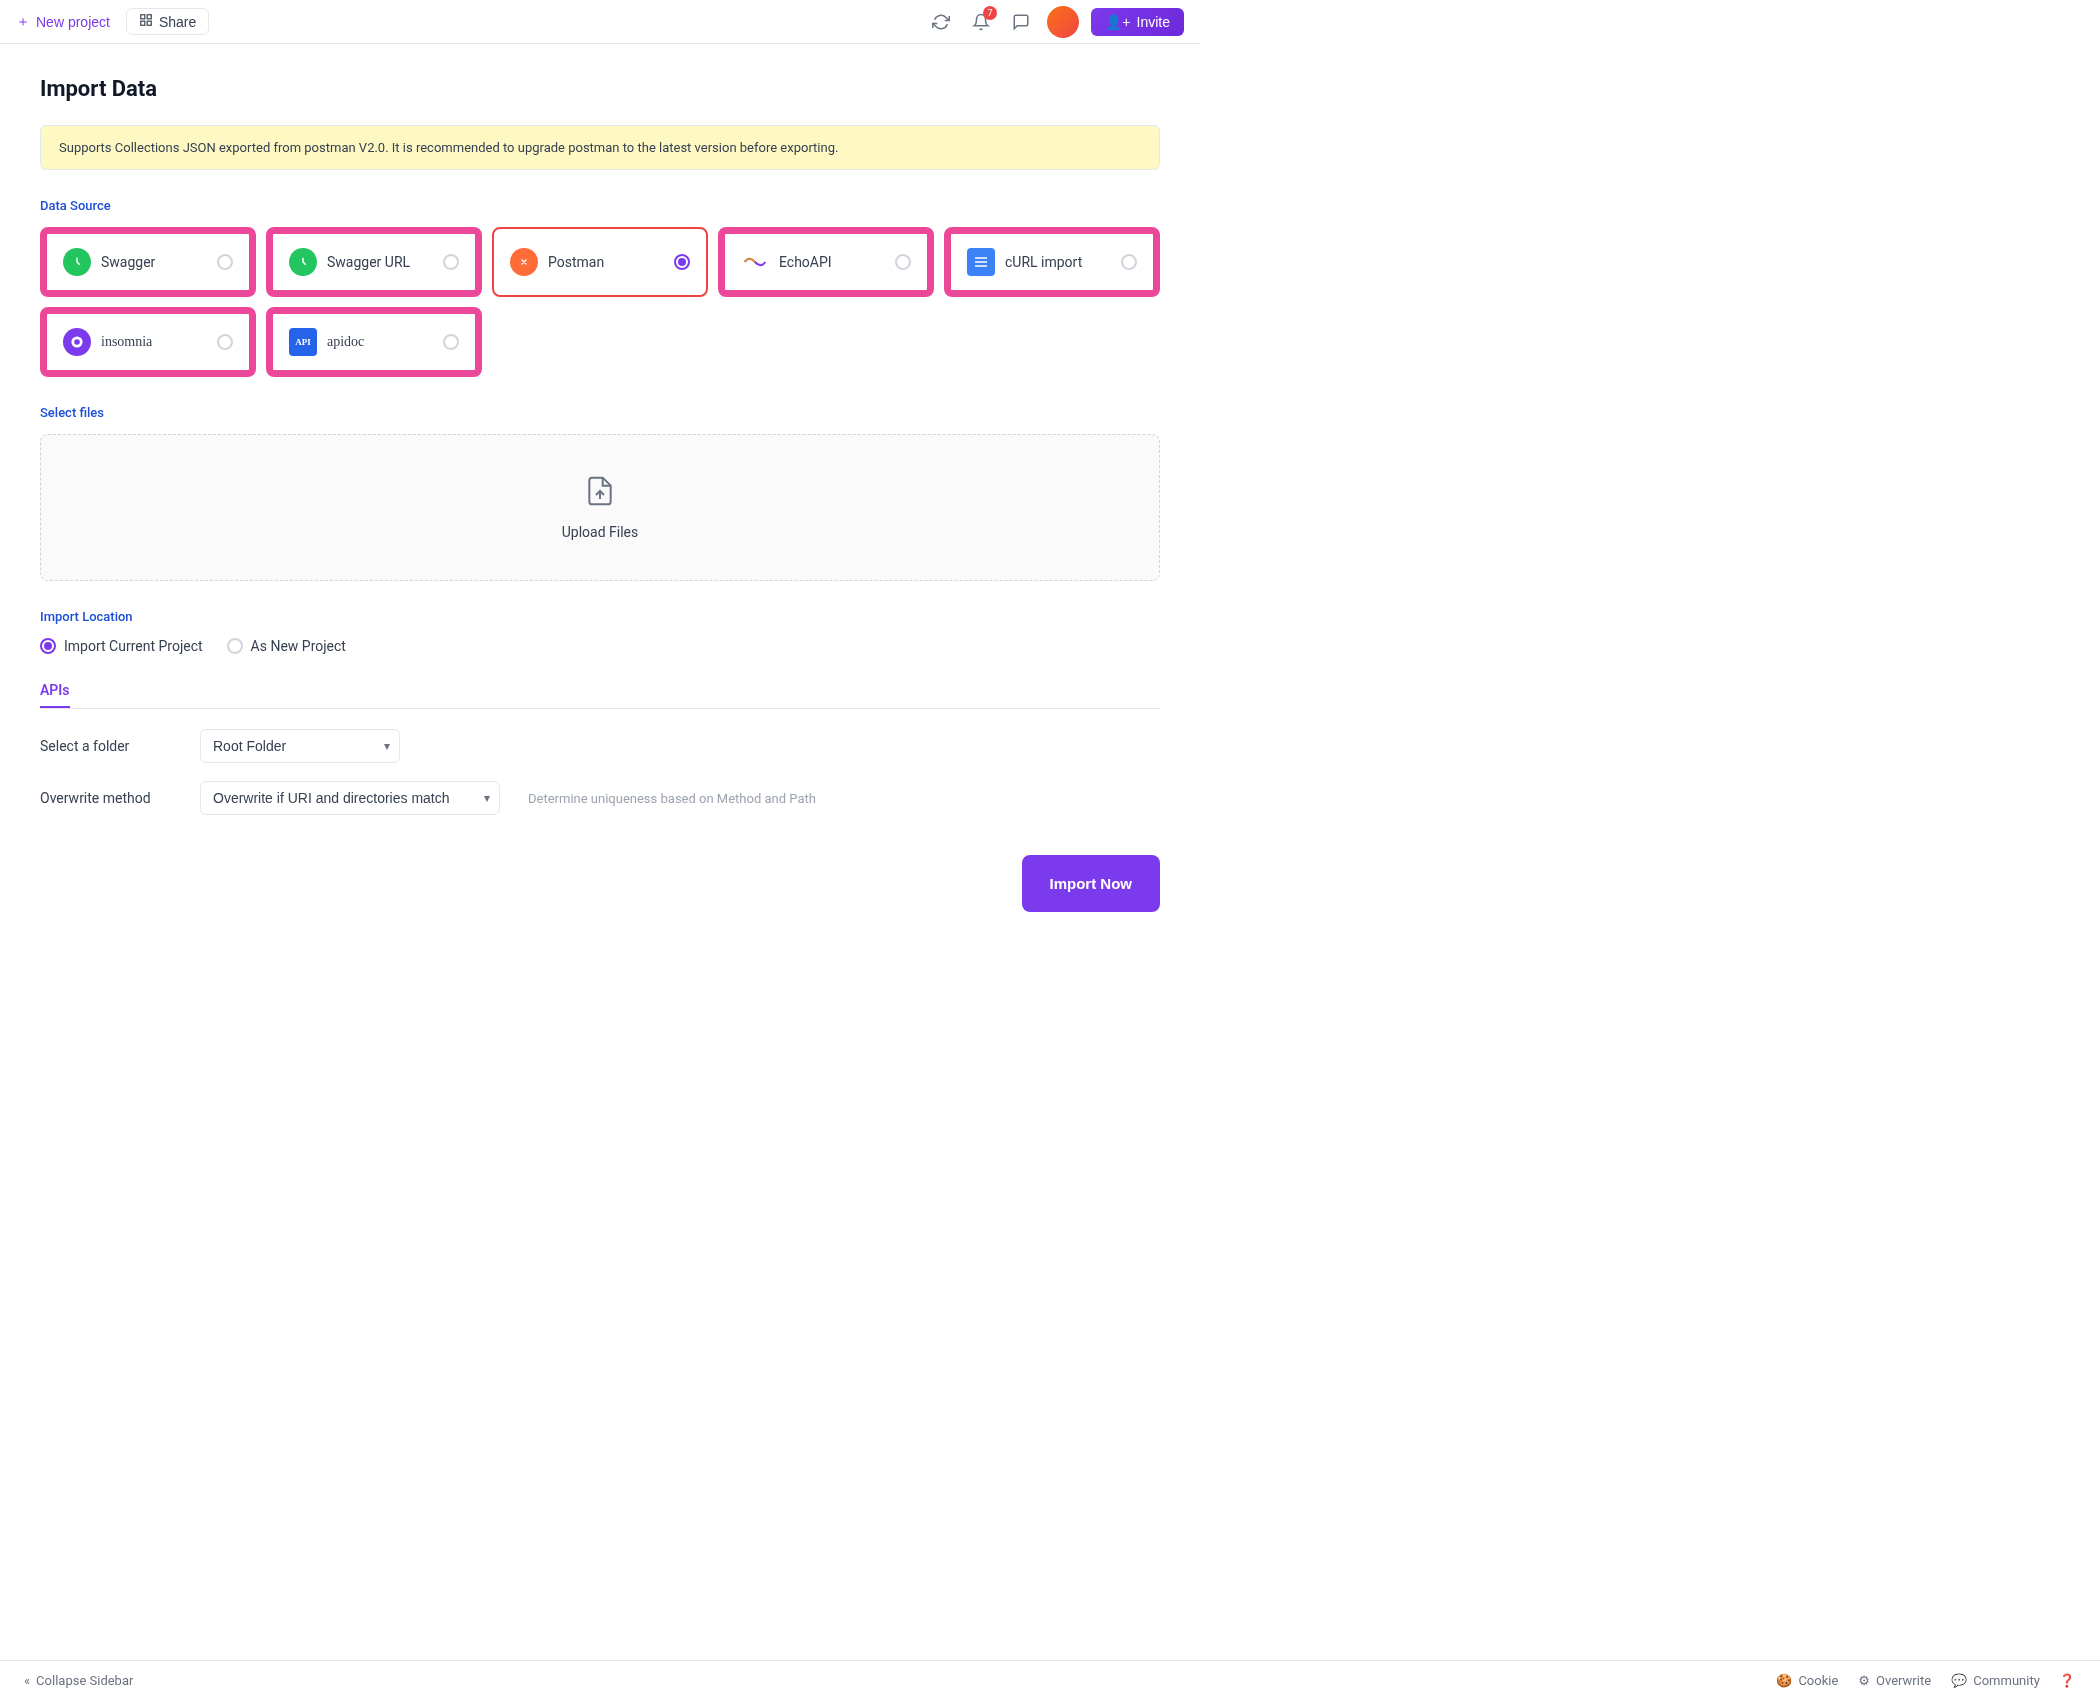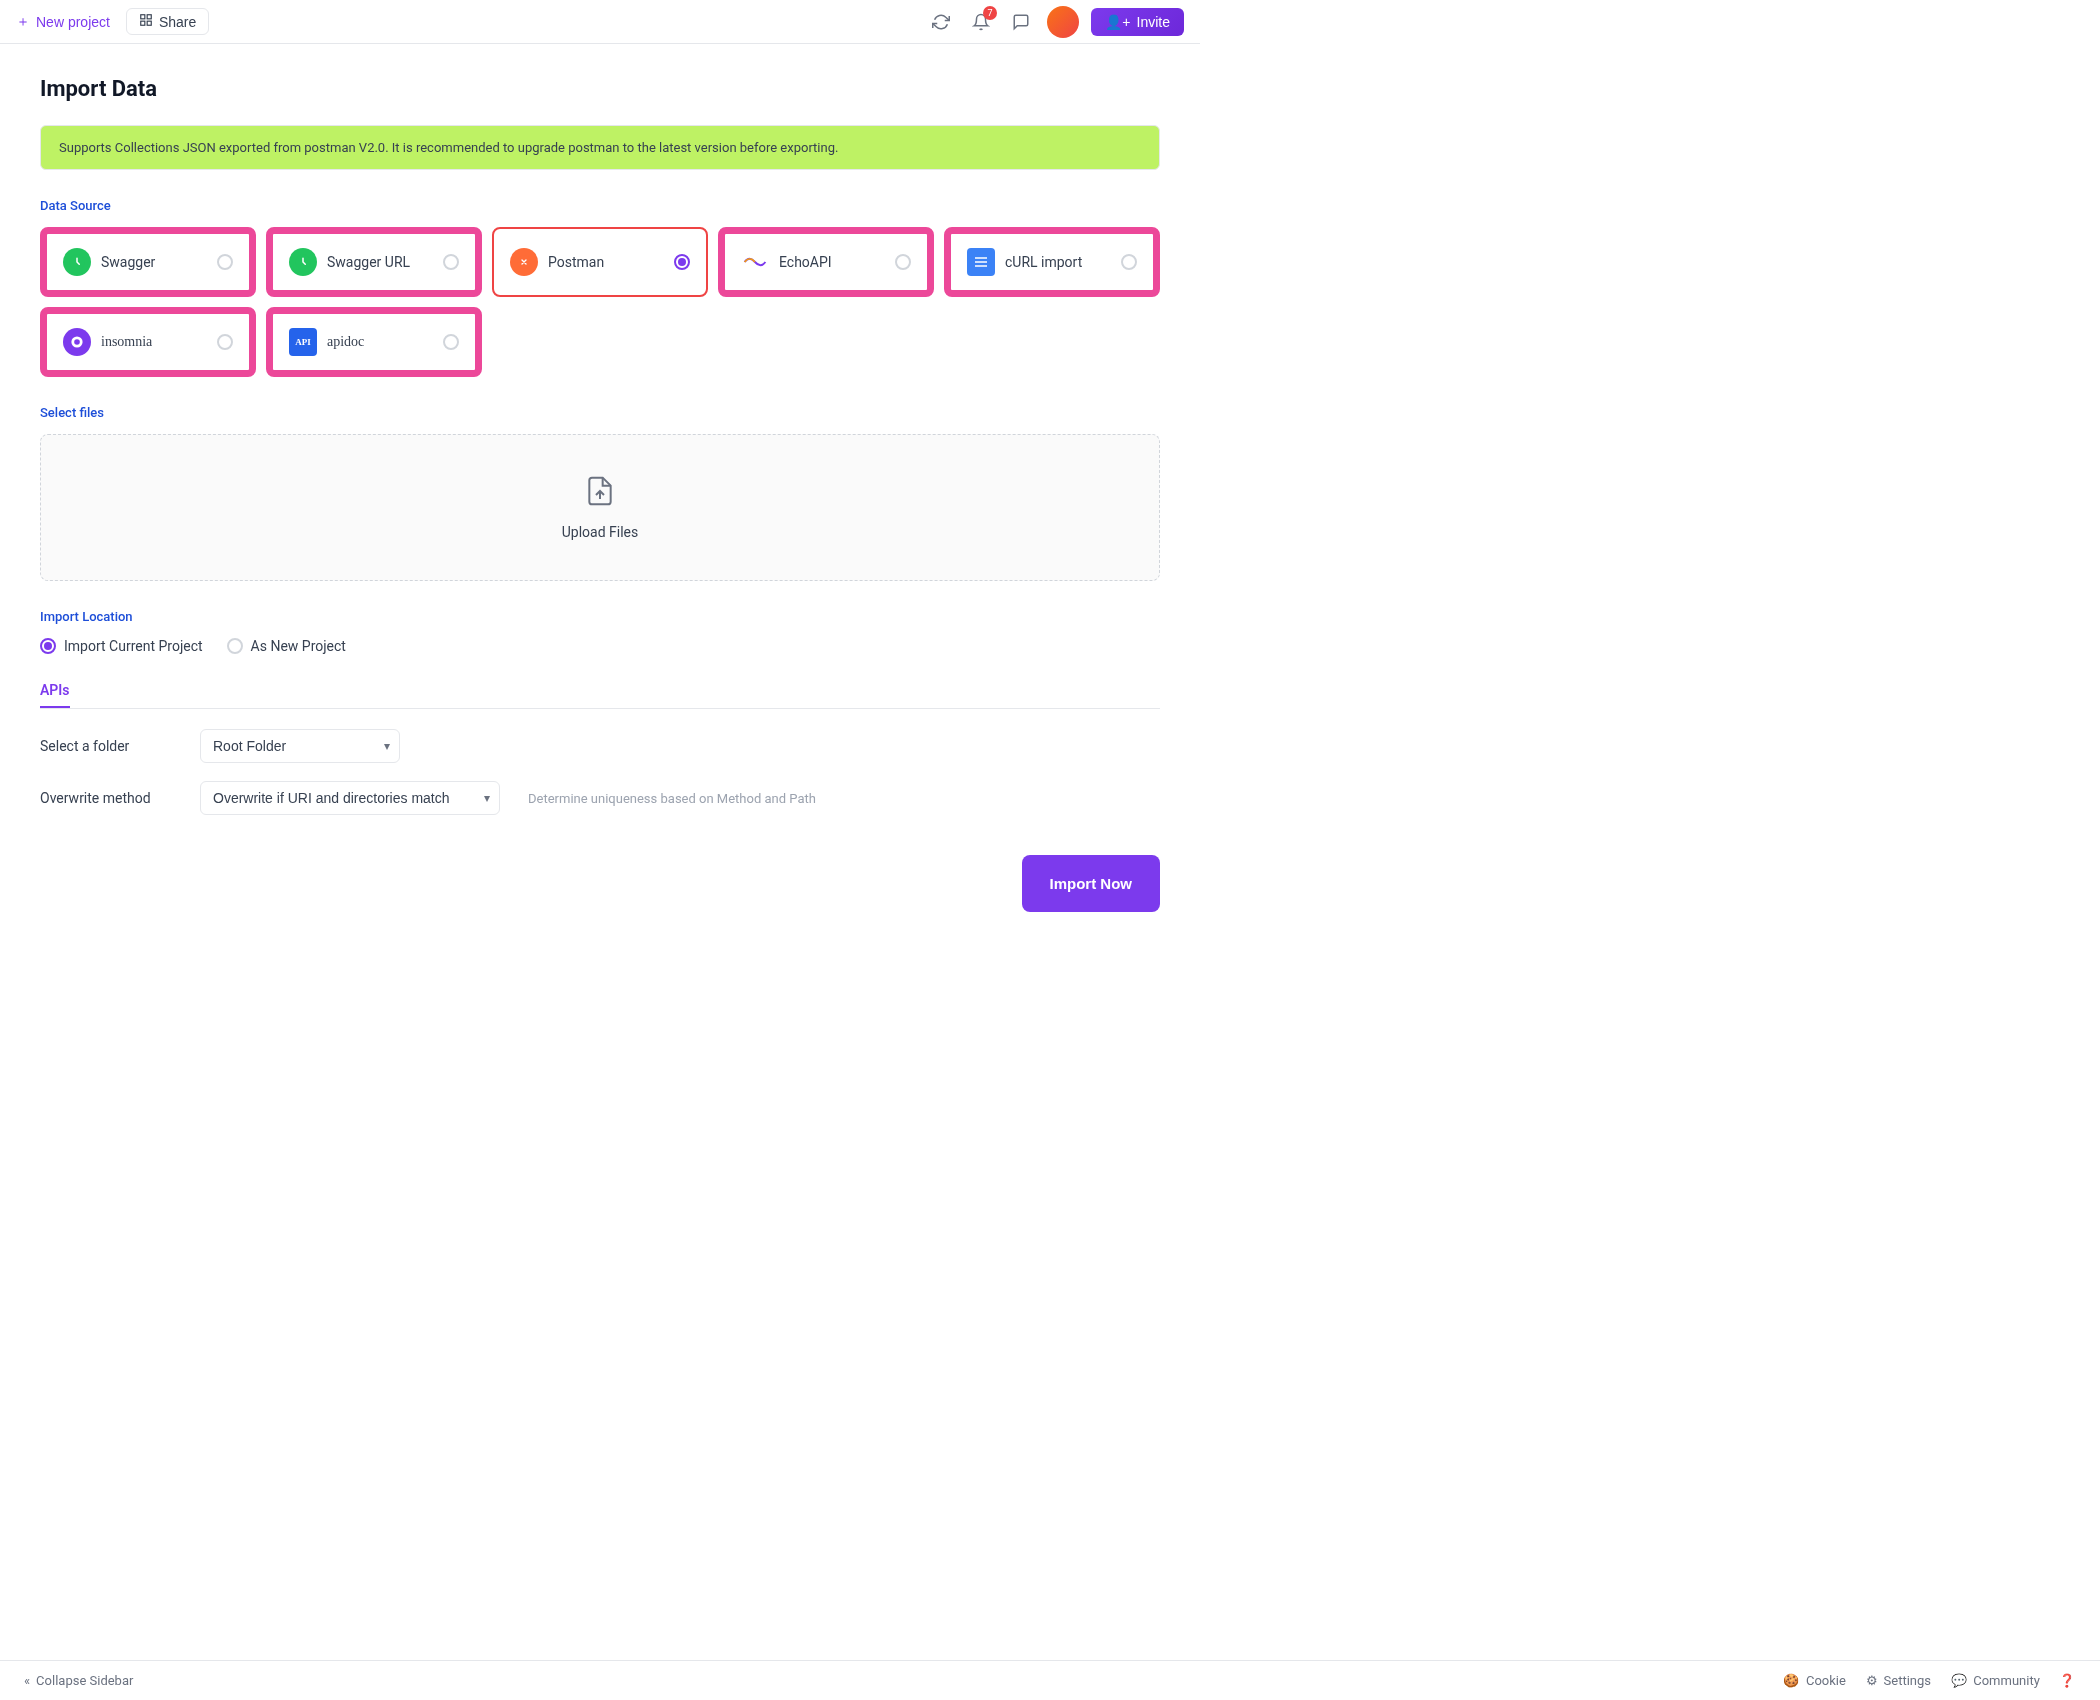--- a/index.html
+++ b/index.html
@@ -53,21 +53,21 @@
     
     .main {
       padding: 32px 40px;
     }
 
     .page-title {
       font-size: 22px; font-weight: 700; color: #111827; margin-bottom: 24px;
     }
 
     .info-banner {
-      background: #bef264; border: 1px solid #e5e7eb;
+      background: #fef9c3; border: 1px solid #e5e7eb;
       border-radius: 6px; padding: 14px 18px;
       color: #374151; font-size: 13px; margin-bottom: 28px;
     }
 
     .section-label {
       font-size: 13px; font-weight: 500; color: #1d4ed8; margin-bottom: 14px;
     }
 
     
     .datasource-grid {
@@ -387,21 +387,21 @@
     <span>«</span>
     <span>Collapse Sidebar</span>
   </div>
   <div class="bottombar-right">
     <div class="bottombar-item">
       <span>🍪</span>
       <span>Cookie</span>
     </div>
     <div class="bottombar-item">
       <span>⚙</span>
-      <span>Settings</span>
+      <span>Overwrite</span>
     </div>
     <div class="bottombar-item">
       <span>💬</span>
       <span>Community</span>
     </div>
     <div class="bottombar-item">
       <span>❓</span>
     </div>
   </div>
 </div>

